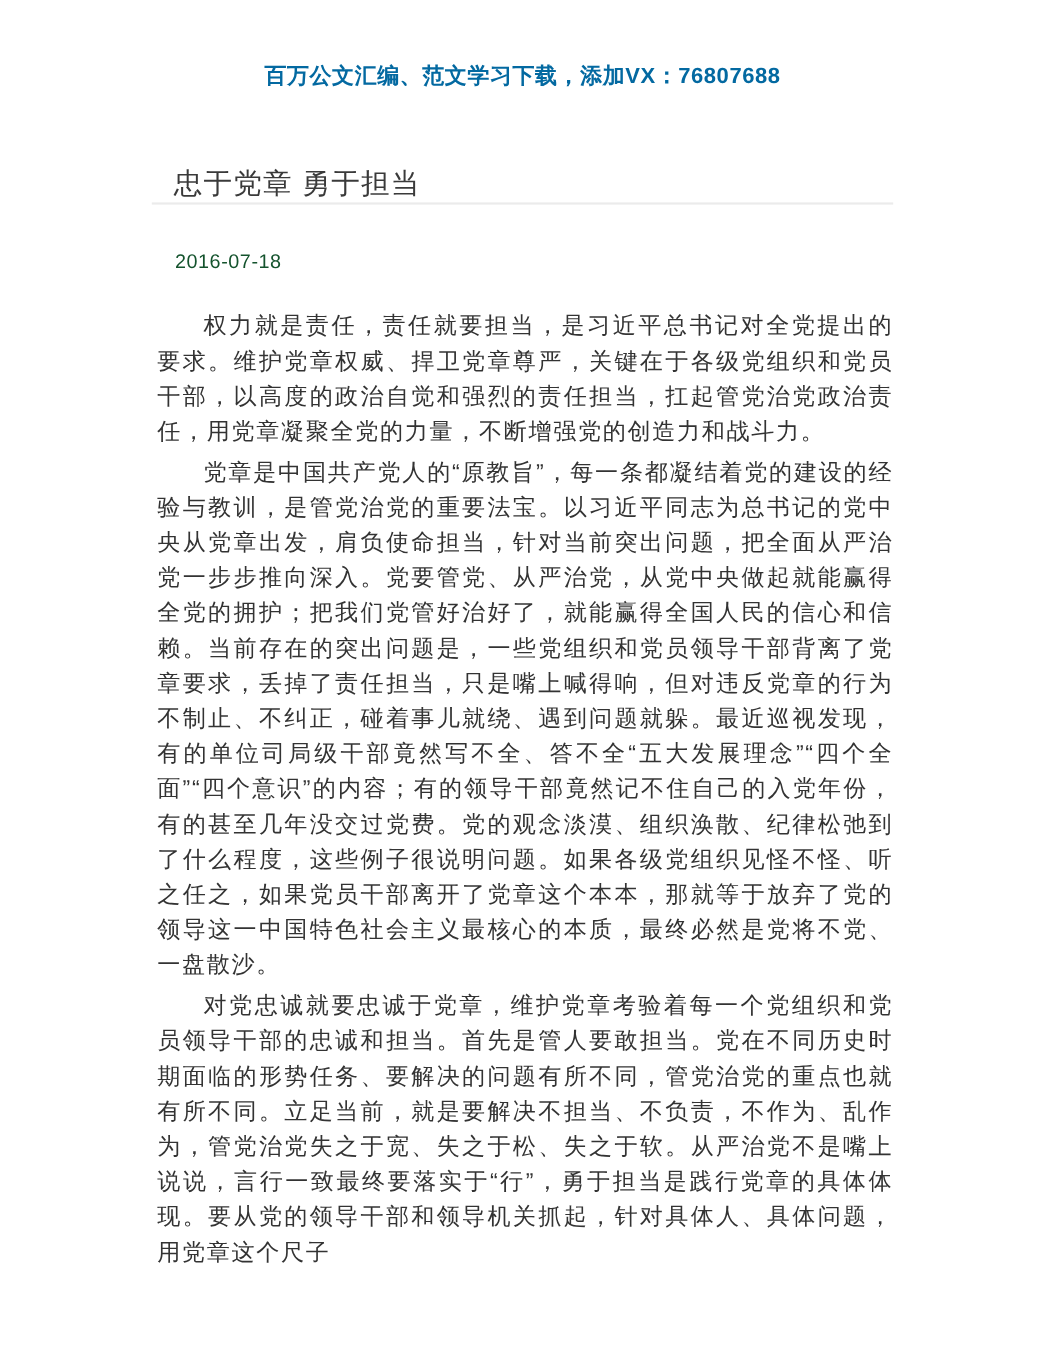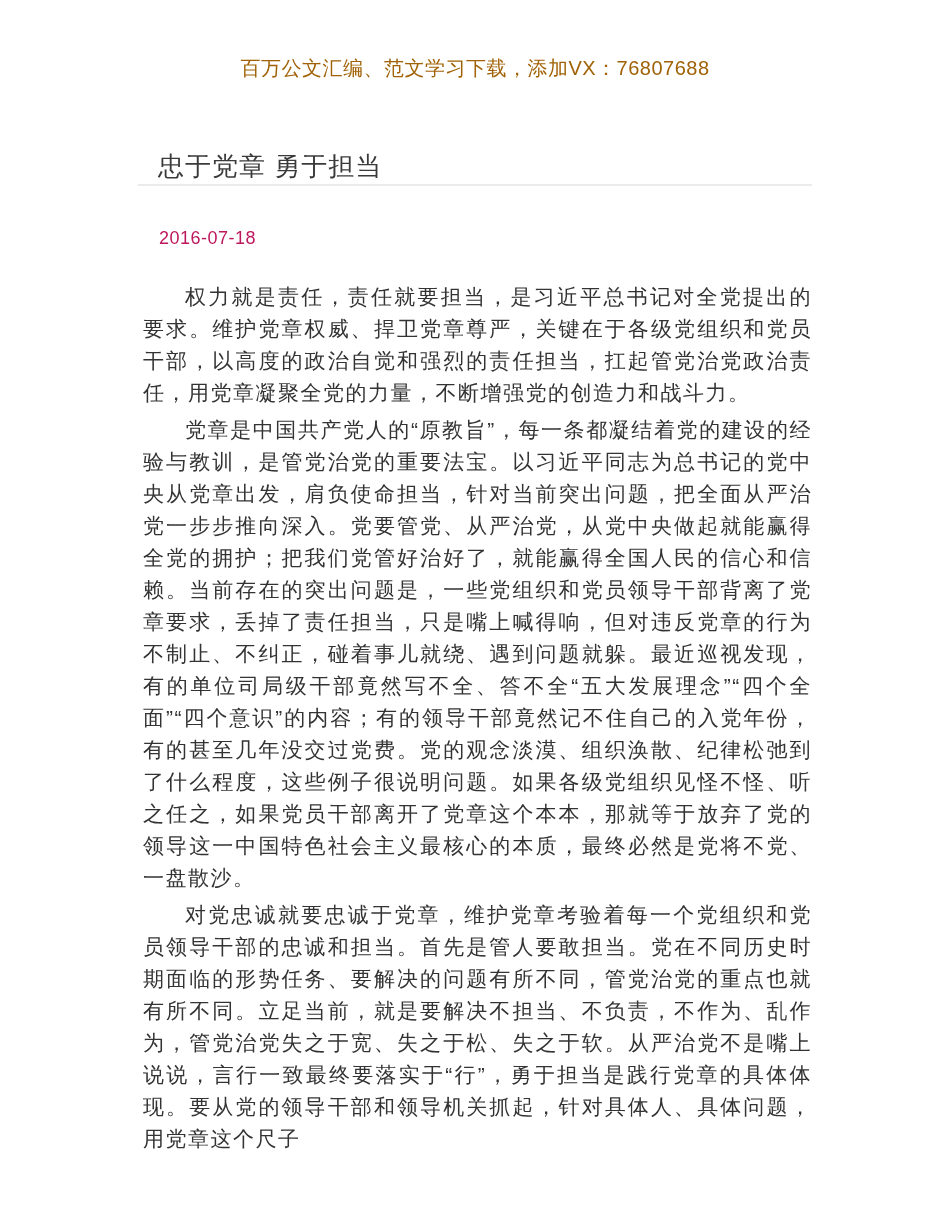--- a/index.html
+++ b/index.html
@@ -15,22 +15,22 @@
     overflow: hidden;
     font-family: "Liberation Sans", sans-serif;
   }
   .promo {
     position: absolute;
     top: 55px;
     left: 0;
     width: 100%;
     text-align: center;
     font-size: 20px;
-    font-weight: 400;
-    color: #a16207;
+    font-weight: 700;
+    color: #0369a1;
     letter-spacing: 0.5px;
   }
   .title {
     position: absolute;
     top: 132px;
     left: 158px;
     font-size: 26px;
     font-weight: 400;
     color: #3a3a3a;
     letter-spacing: 1px;
@@ -41,21 +41,21 @@
     left: 138px;
     width: 674px;
     height: 0;
     border-top: 2px solid #ebebeb;
   }
   .date {
     position: absolute;
     top: 228px;
     left: 159px;
     font-size: 18px;
-    color: #be185d;
+    color: #14532d;
     letter-spacing: 0.5px;
   }
   .content {
     position: absolute;
     top: 281px;
     left: 143px;
     width: 669px;
     font-size: 21px;
     line-height: 32px;
     color: #333333;

